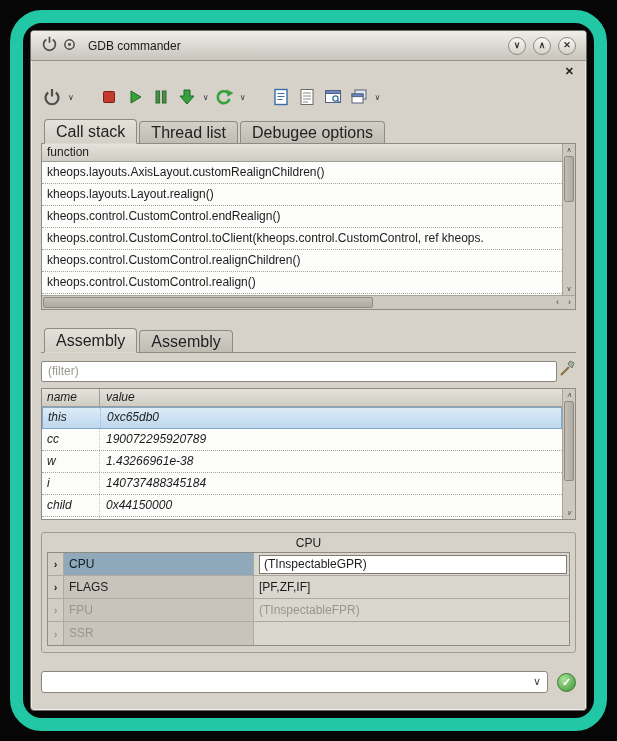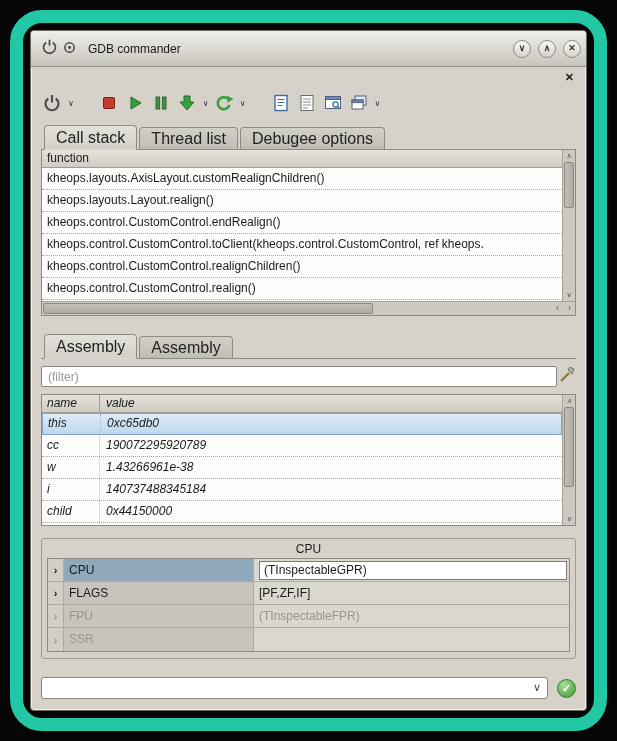--- a/index.html
+++ b/index.html
@@ -6,21 +6,21 @@
   html,body { background:#060606; }
   body { font-family:"Liberation Sans", sans-serif; }
   .stage { position:relative; width:617px; height:741px; background:#060606; overflow:hidden; }
 
   .teal-frame { position:absolute; inset:10px; border:13px solid #22c7a5; border-radius:32px; }
 
   .window { position:absolute; inset:30px; background:#d6d2c9; border:1px solid #6e6a63;
             border-radius:4px; box-shadow: inset 0 0 0 1px #efede7; overflow:hidden; }
 
   
-  .titlebar { height:36px; display:flex; align-items:center; padding:0 5px 0 10px;
+  .titlebar { height:30px; display:flex; align-items:center; padding:0 10px 0 10px;
               background:linear-gradient(#f0eee9,#c7c4bc); border-bottom:1px solid #96928a; }
   .tb-icons { display:flex; gap:5px; align-items:center; }
   .tb-title { margin-left:12px; font-size:12px; color:#1a1a1a; }
   .tb-buttons { margin-left:auto; display:flex; gap:7px; }
   .tb-btn { width:18px; height:18px; border-radius:50%; border:1px solid #8f8b83;
             background:linear-gradient(#f8f7f4,#d5d2ca); color:#333; font-size:9px; font-weight:bold;
             display:flex; align-items:center; justify-content:center; line-height:1; }
 
   
   .client { padding:0 10px; }
@@ -57,21 +57,21 @@
   .v-thumb { position:absolute; left:1px; right:1px; background:linear-gradient(90deg,#c3bfb7,#aeaaa2);
              border:1px solid #8f8b83; border-radius:2px; }
   .sb-arrow { position:absolute; left:0; right:0; text-align:center; font-size:7px; color:#4a4a4a; line-height:10px; }
   .hscroll { position:absolute; left:0; right:0; bottom:0; height:14px; background:#cdc9c1;
              border-top:1px solid #a8a49c; }
   .h-thumb { position:absolute; left:1px; top:1px; bottom:1px; width:62%;
              background:linear-gradient(#c3bfb7,#aeaaa2); border:1px solid #8f8b83; border-radius:2px; }
   .h-arrow { position:absolute; top:0; font-size:9px; color:#4a4a4a; line-height:12px; }
 
   
-  .filter-row { margin-top:7px; display:flex; align-items:flex-start; gap:1px; }
+  .filter-row { margin-top:7px; display:flex; align-items:center; gap:1px; }
   .filter-input { flex:1; height:21px; border:1px solid #8a867e; border-radius:2px; background:#fff;
                   padding:0 6px; font-size:12px; color:#444; font-family:"Liberation Sans",sans-serif; }
   .filter-input::placeholder { color:#9a978f; opacity:1; }
 
   
   .vars-panel { height:132px; border-top:none; margin-top:6px;font-style:italic; }
   .var-row { display:flex; }
   .var-name { width:52px; flex:none; }
   .var-value { flex:1; border-left:1px dotted #c9c5bd; padding-left:6px; overflow:hidden; white-space:nowrap; }
   .hdr-name { width:52px; flex:none; }

